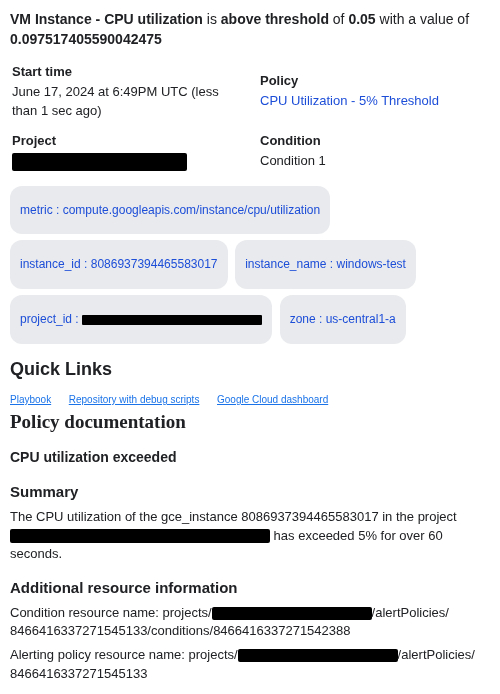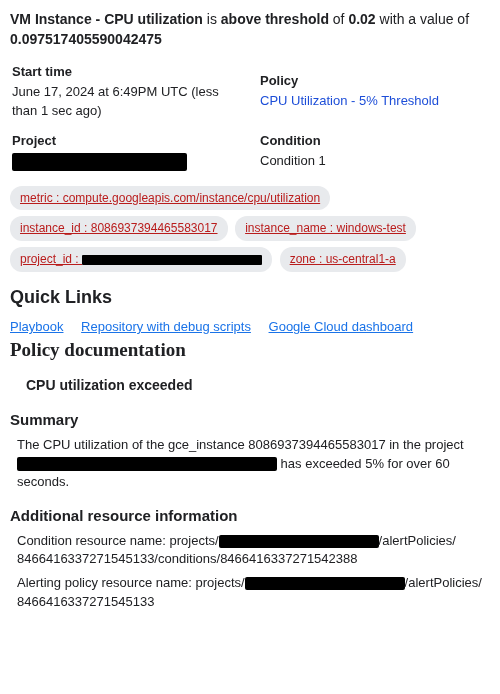--- a/index.html
+++ b/index.html
@@ -29,42 +29,41 @@
     background: #000;
     color: #000;
     border-radius: 2px;
     height: 1.1em;
     vertical-align: middle;
   }
   .chips { margin: 6px 0 10px 0; }
   .chip {
     display: inline-block;
     background: #e8eaed;
-    color: #b91c1c;
+    color: #1d4ed8;
     font-size: 12px;
-    padding: 4px 10px;
+    padding: 16px 10px;
     border-radius: 12px;
     margin: 3px 4px 3px 0;
     white-space: nowrap;
-    text-decoration: underline;
   }
   .chip .rd { display:inline-block; background:#000; height:10px; vertical-align:middle; border-radius:1px; }
   h2.section { font-size: 18px; font-weight: 700; margin: 1px 0 8px 0; }
   h2.section.big { font-size: 19px; font-family: Liberation Serif, serif; }
-  .links-row a { margin-right: 14px; font-size: 13px; text-decoration: underline; color:#1a73e8; }
-  h3.sub { font-size: 14px; font-weight: 700; margin: 12px 0 6px 16px; }
+  .links-row a { margin-right: 14px; font-size: 10px; text-decoration: underline; color:#1a73e8; }
+  h3.sub { font-size: 14px; font-weight: 700; margin: 12px 0 6px 0; }
   h4.mini { font-size: 15px; font-weight: 700; margin: 14px 0 6px 0; }
   p { margin: 6px 0; font-size: 13px; }
-  .wrapline { word-break: break-word; margin-left: 7px; }
+  .wrapline { word-break: break-word; }
 </style>
 </head>
 <body>
 
 <div class="alert-title">
-  <span class="b">VM Instance - CPU utilization</span><span> is </span><span class="b">above threshold</span><span> of </span><span class="b">0.02</span><span> with a value of </span><span class="b">0.097517405590042475</span>
+  <span class="b">VM Instance - CPU utilization</span><span> is </span><span class="b">above threshold</span><span> of </span><span class="b">0.05</span><span> with a value of </span><span class="b">0.097517405590042475</span>
 </div>
 
 <div class="meta-grid">
   <div>
     <div class="meta-label">Start time</div>
     <div class="meta-val">June 17, 2024 at 6:49PM UTC (less than 1 sec ago)</div>
   </div>
   <div style="align-self:center;">
     <div class="meta-label">Policy</div>
     <a href="#" class="link">CPU Utilization - 5% Threshold</a>

